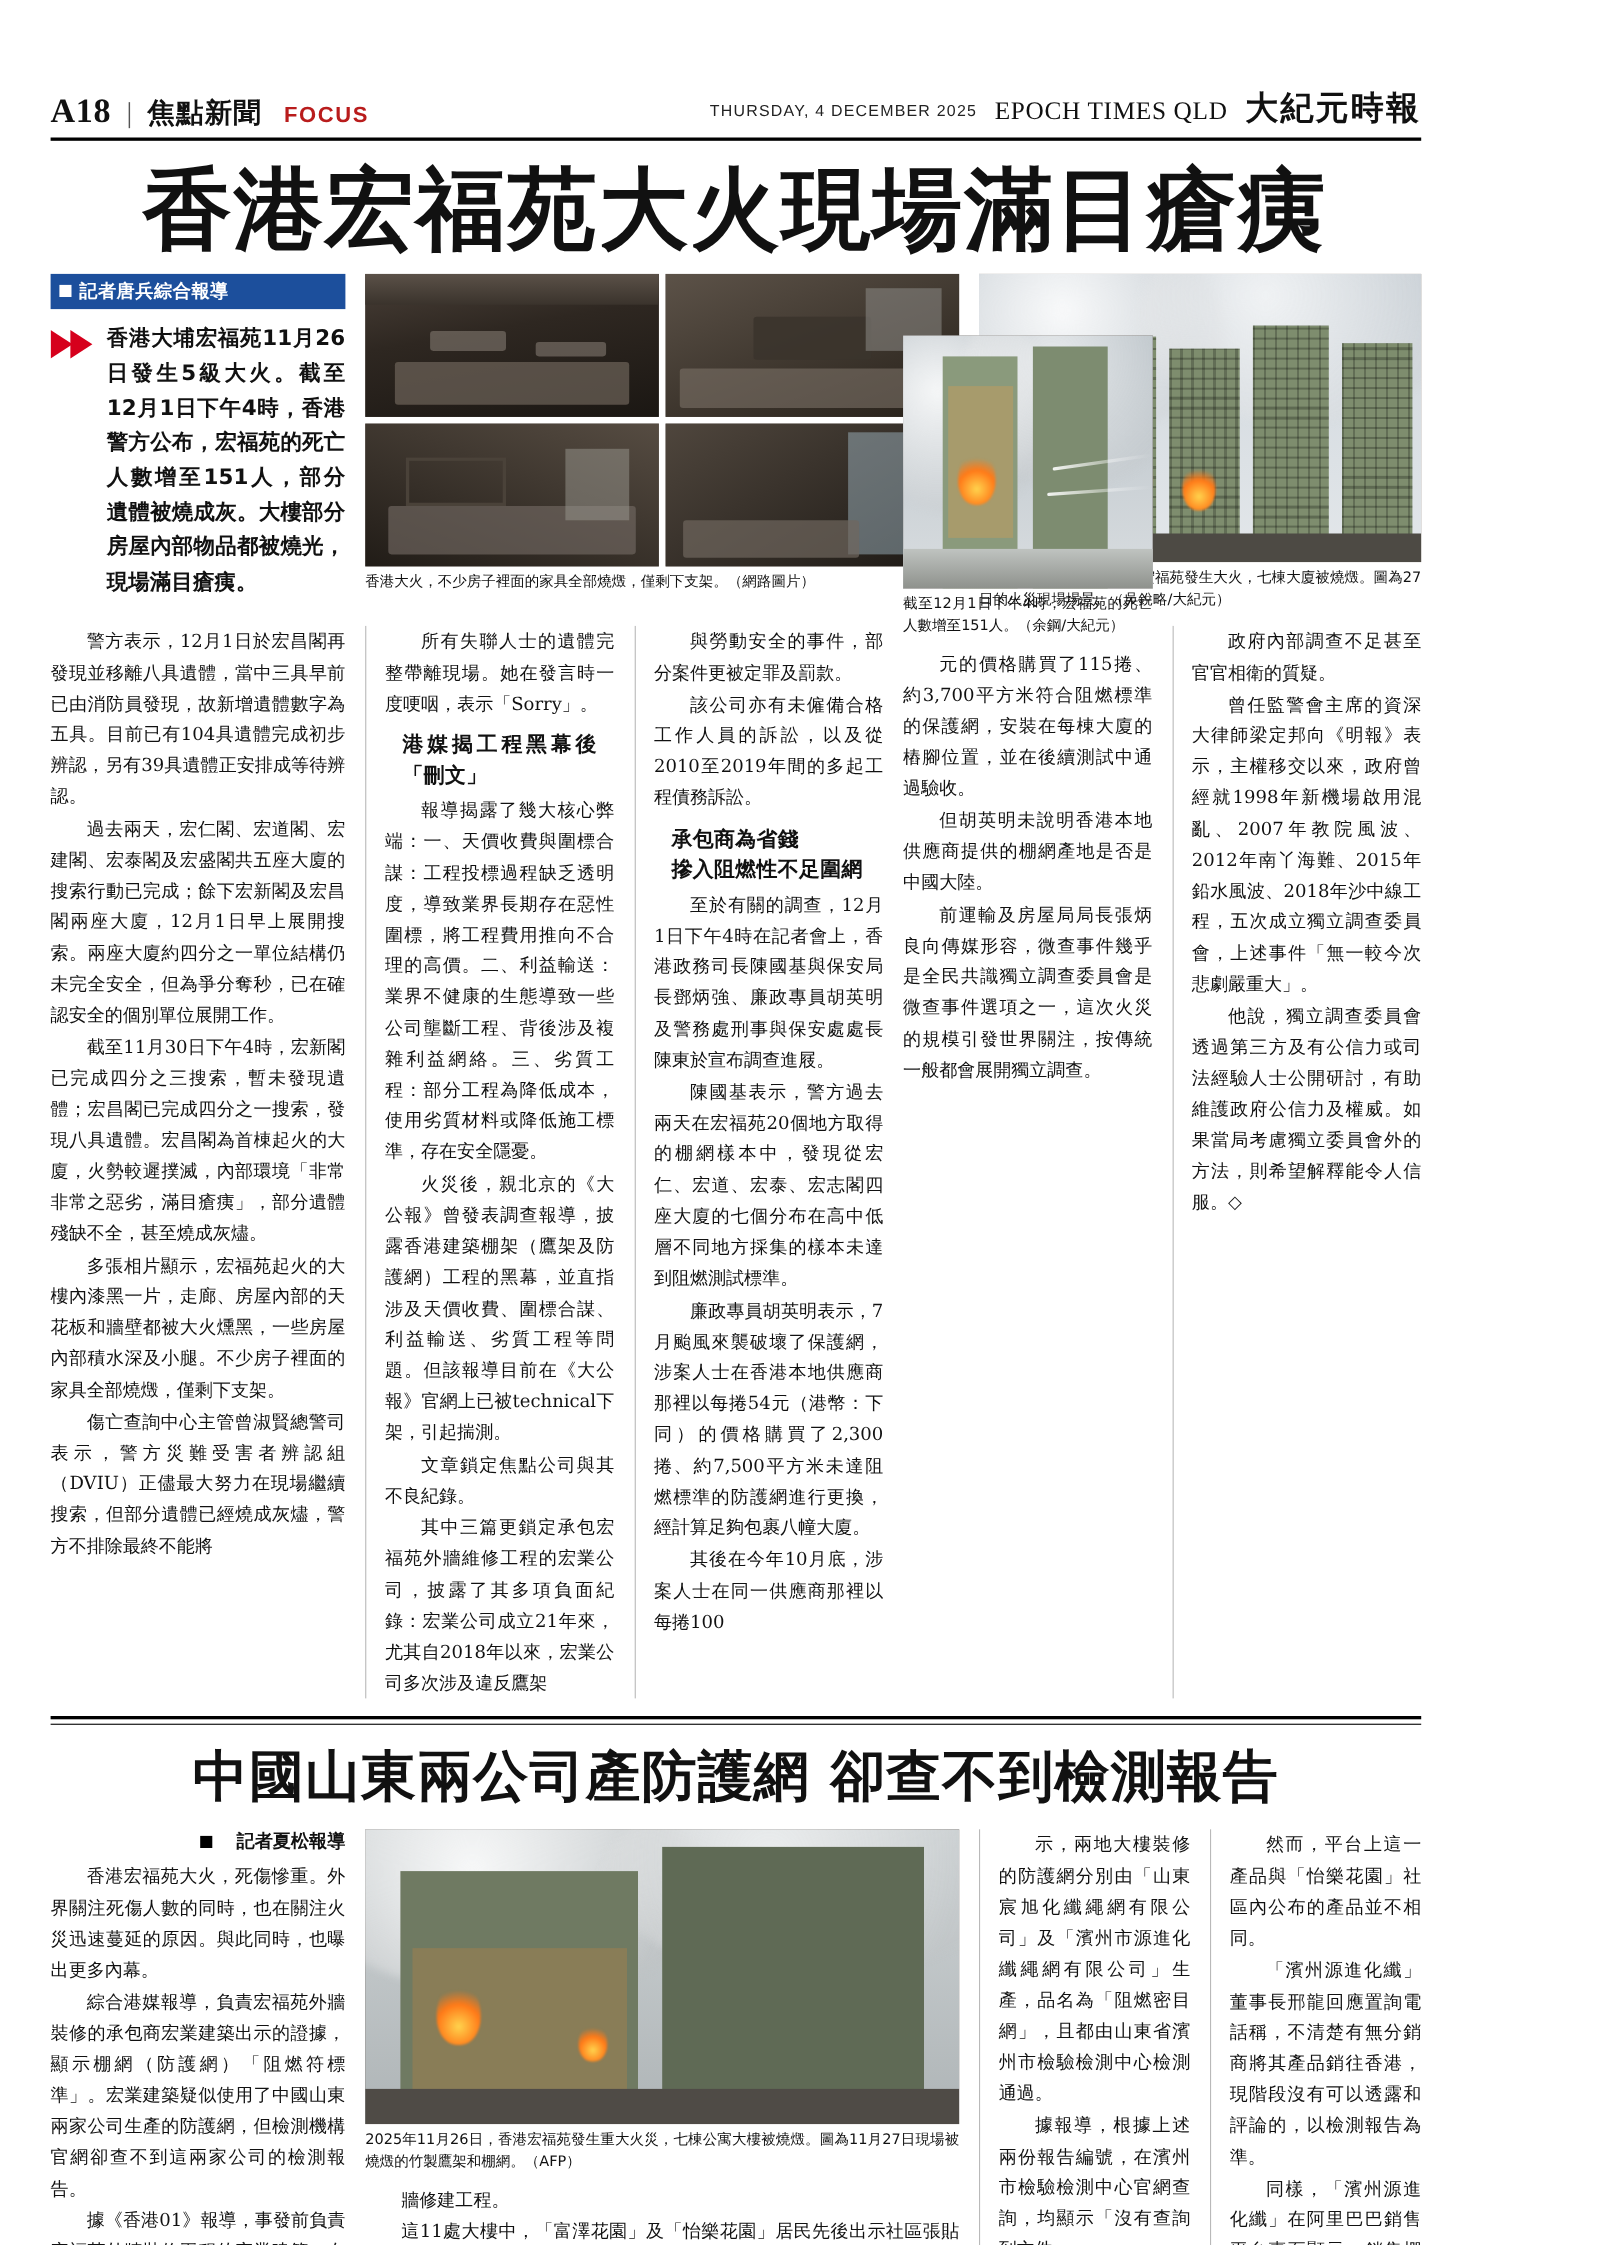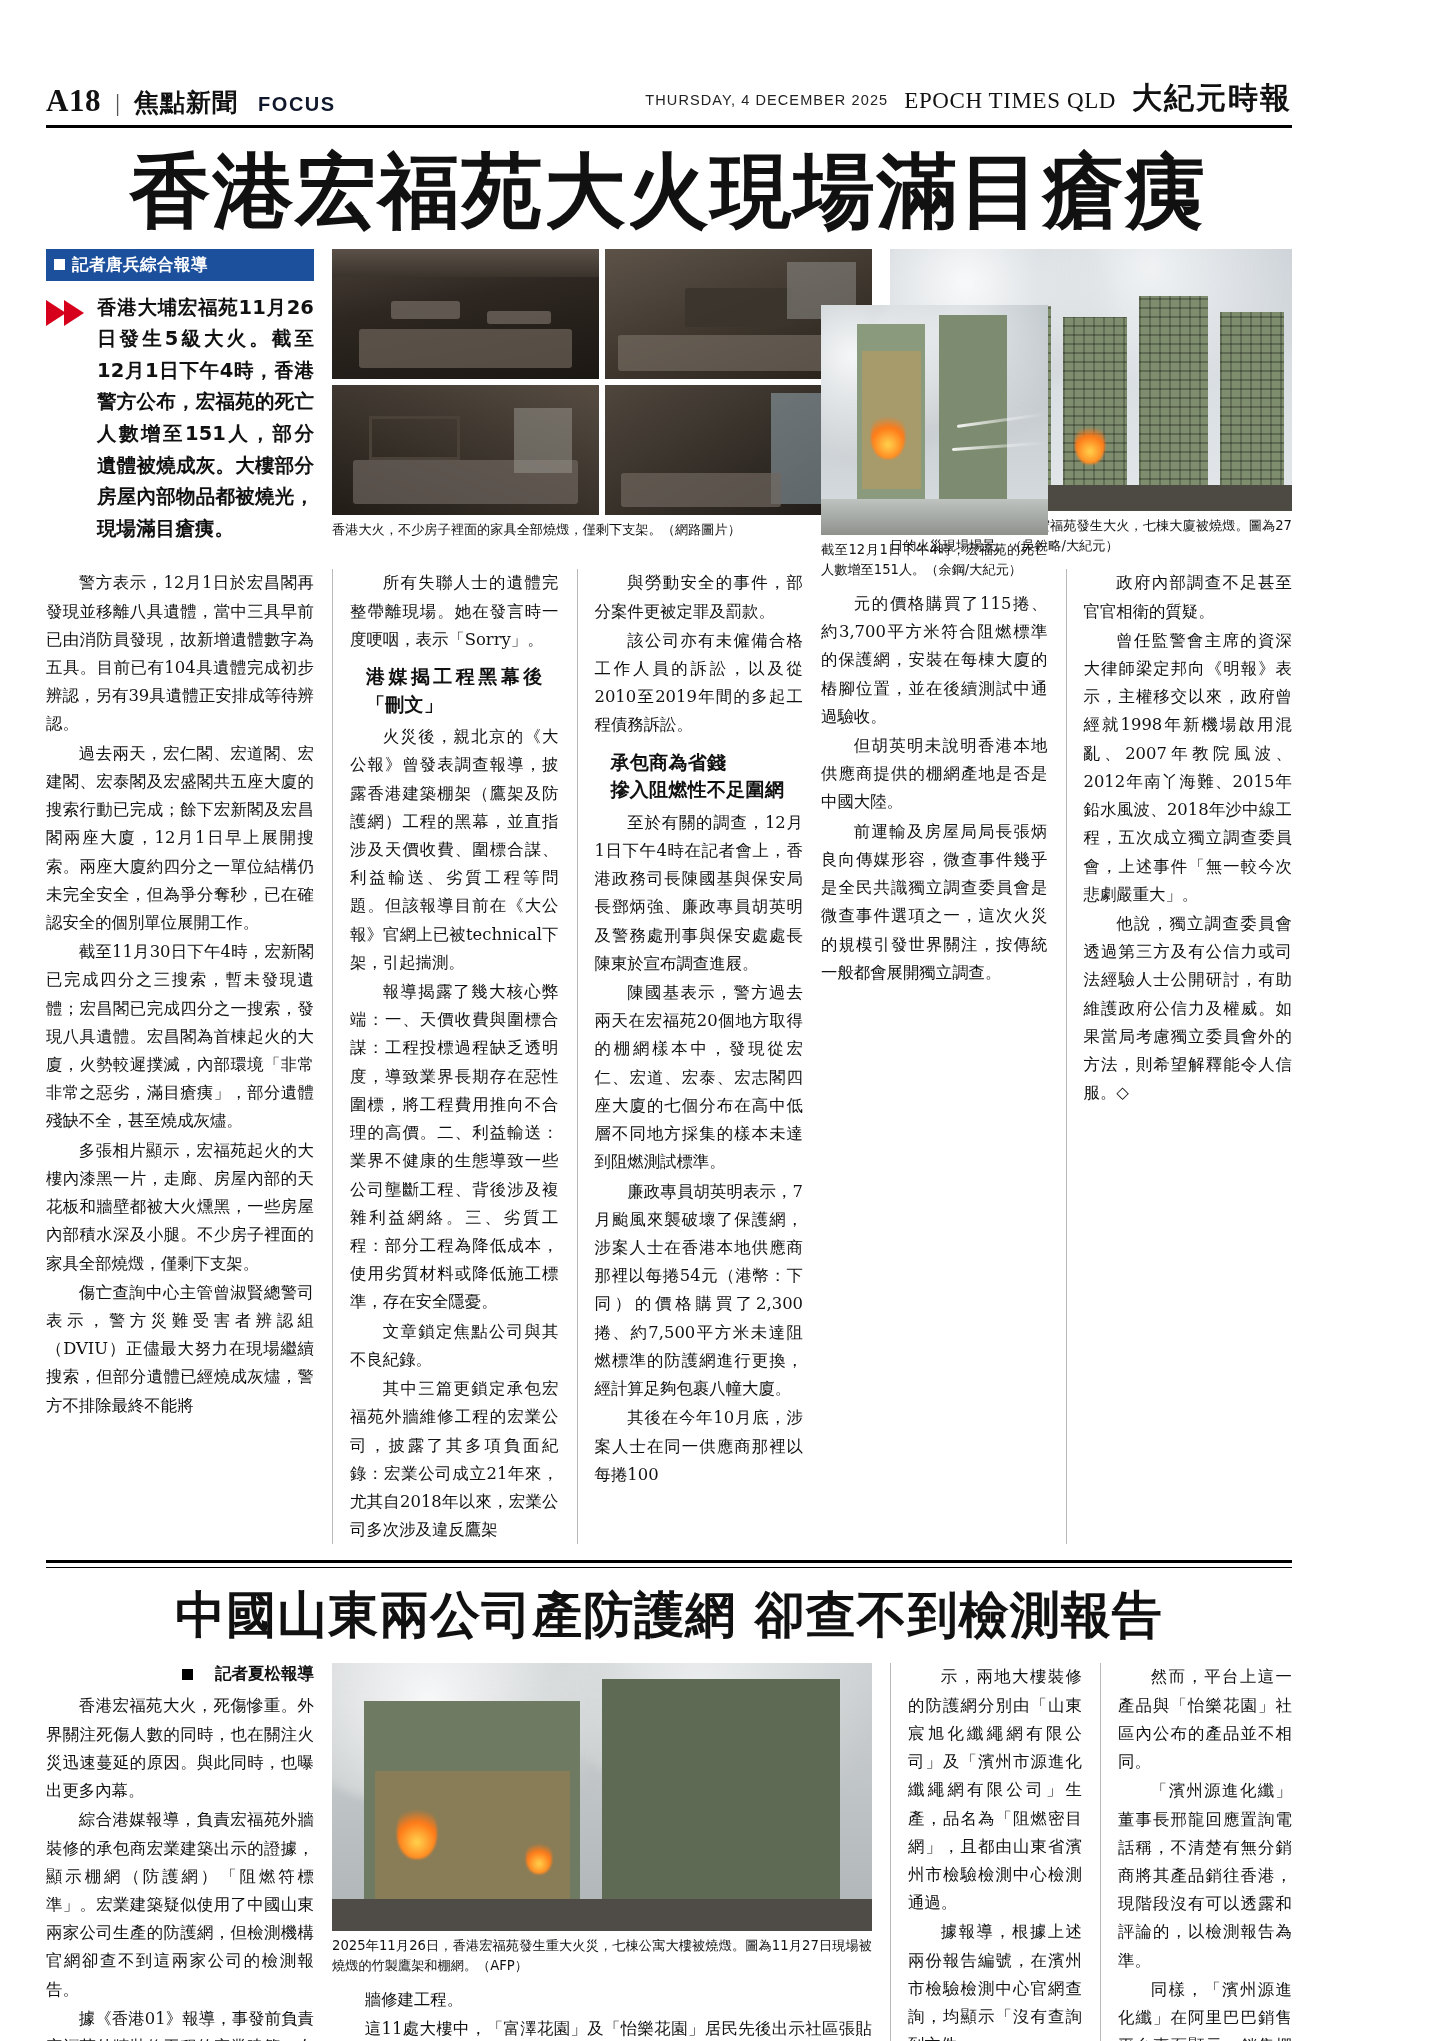--- a/index.html
+++ b/index.html
@@ -41,21 +41,21 @@
     font-size: 25px;
     font-weight: bold;
     letter-spacing: 1px;
   }
   .section-en {
     font-family: "Liberation Sans", sans-serif;
     font-size: 20px;
     font-weight: bold;
     letter-spacing: 1.5px;
     margin-left: 8px;
-    color: #0f172a;
+    color: #b91c1c;
   }
   .mh-right { display: flex; align-items: baseline; gap: 16px; }
   .issue-date {
     font-family: "Liberation Sans", sans-serif;
     font-size: 14.5px;
     letter-spacing: 1.1px;
     color: #222;
     position: relative;
     top: -3px;
   }
@@ -319,22 +319,22 @@
       <p>警方表示，12月1日於宏昌閣再發現並移離八具遺體，當中三具早前已由消防員發現，故新增遺體數字為五具。目前已有104具遺體完成初步辨認，另有39具遺體正安排成等待辨認。</p>
       <p>過去兩天，宏仁閣、宏道閣、宏建閣、宏泰閣及宏盛閣共五座大廈的搜索行動已完成；餘下宏新閣及宏昌閣兩座大廈，12月1日早上展開搜索。兩座大廈約四分之一單位結構仍未完全安全，但為爭分奪秒，已在確認安全的個別單位展開工作。</p>
       <p>截至11月30日下午4時，宏新閣已完成四分之三搜索，暫未發現遺體；宏昌閣已完成四分之一搜索，發現八具遺體。宏昌閣為首棟起火的大廈，火勢較遲撲滅，內部環境「非常非常之惡劣，滿目瘡痍」，部分遺體殘缺不全，甚至燒成灰燼。</p>
       <p>多張相片顯示，宏福苑起火的大樓內漆黑一片，走廊、房屋內部的天花板和牆壁都被大火燻黑，一些房屋內部積水深及小腿。不少房子裡面的家具全部燒燬，僅剩下支架。</p>
       <p>傷亡查詢中心主管曾淑賢總警司表示，警方災難受害者辨認組（DVIU）正儘最大努力在現場繼續搜索，但部分遺體已經燒成灰燼，警方不排除最終不能將</p>
     </div>
 
     <div class="bodycol colrule">
       <p>所有失聯人士的遺體完整帶離現場。她在發言時一度哽咽，表示「Sorry」。</p>
       <div class="subhead">港媒揭工程黑幕後「刪文」</div>
+      <p>報導揭露了幾大核心弊端：一、天價收費與圍標合謀：工程投標過程缺乏透明度，導致業界長期存在惡性圍標，將工程費用推向不合理的高價。二、利益輸送：業界不健康的生態導致一些公司壟斷工程、背後涉及複雜利益網絡。三、劣質工程：部分工程為降低成本，使用劣質材料或降低施工標準，存在安全隱憂。</p>
       <p>火災後，親北京的《大公報》曾發表調查報導，披露香港建築棚架（鷹架及防護網）工程的黑幕，並直指涉及天價收費、圍標合謀、利益輸送、劣質工程等問題。但該報導目前在《大公報》官網上已被technical下架，引起揣測。</p>
-      <p>報導揭露了幾大核心弊端：一、天價收費與圍標合謀：工程投標過程缺乏透明度，導致業界長期存在惡性圍標，將工程費用推向不合理的高價。二、利益輸送：業界不健康的生態導致一些公司壟斷工程、背後涉及複雜利益網絡。三、劣質工程：部分工程為降低成本，使用劣質材料或降低施工標準，存在安全隱憂。</p>
       <p>文章鎖定焦點公司與其不良紀錄。</p>
       <p>其中三篇更鎖定承包宏福苑外牆維修工程的宏業公司，披露了其多項負面紀錄：宏業公司成立21年來，尤其自2018年以來，宏業公司多次涉及違反鷹架</p>
     </div>
 
     <div class="bodycol colrule">
       <p>與勞動安全的事件，部分案件更被定罪及罰款。</p>
       <p>該公司亦有未僱備合格工作人員的訴訟，以及從2010至2019年間的多起工程債務訴訟。</p>
       <div class="subhead" style="white-space:pre-line">承包商為省錢
 摻入阻燃性不足圍網</div>
       <p>至於有關的調查，12月1日下午4時在記者會上，香港政務司長陳國基與保安局長鄧炳強、廉政專員胡英明及警務處刑事與保安處處長陳東於宣布調查進屐。</p>

